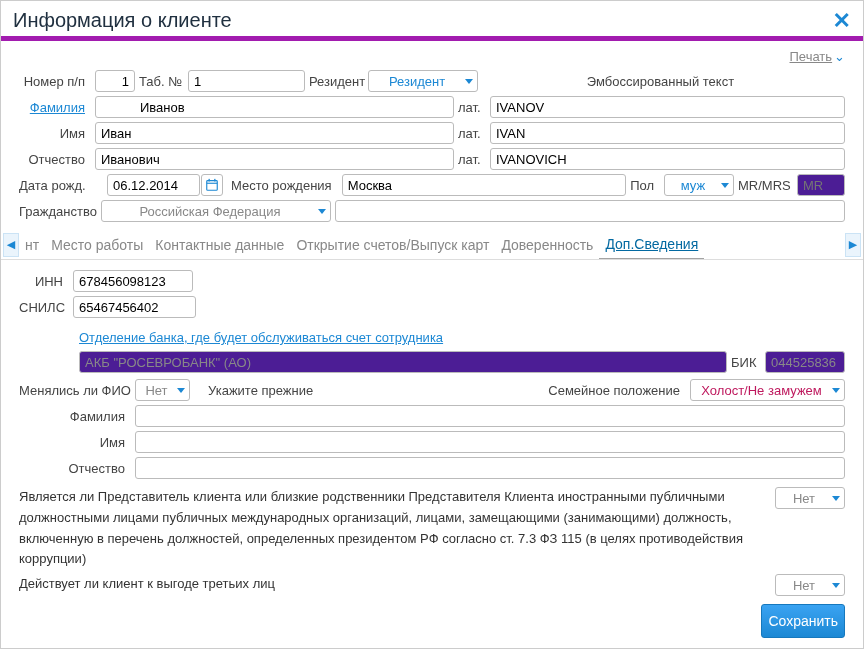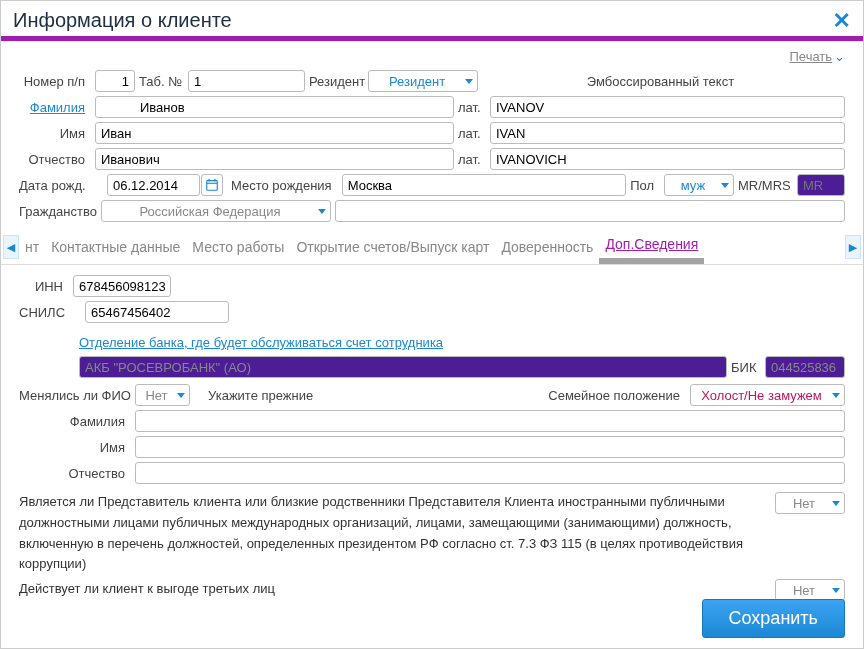--- a/index.html
+++ b/index.html
@@ -114,22 +114,22 @@
     cursor: pointer; font-size: 11px; color: #1c88d4;
   }
   .tab {
     padding: 6px 6px;
     color: #888;
     cursor: pointer;
     white-space: nowrap;
     font-size: 14px;
   }
   .tab.active {
-    color: #a21caf;
-    border-bottom: 6px solid #a3a3a3;
+    color: #0369a1;
+    border-bottom: 1px solid #a3a3a3;
     text-decoration: underline;
   }
   .col-label { width: 105px; display: inline-block; text-align: right; padding-right: 6px; }
   .section-link {
     color: #1c88d4;
     text-decoration: underline;
     margin: 8px 0 6px 60px;
     display: inline-block;
     cursor: pointer;
   }
@@ -142,22 +142,22 @@
   .q-row { display: flex; align-items: flex-start; gap: 10px; margin: 4px 0; }
   .footer {
     position: absolute;
     bottom: 10px; right: 18px;
   }
   .btn-primary {
     background: linear-gradient(#3aa3f2, #1c88d4);
     color: #fff;
     border: 1px solid #1678bd;
     border-radius: 3px;
-    padding: 8px 26px;
-    font-size: 18px;
+    padding: 8px 6px;
+    font-size: 14px;
     cursor: pointer;
   }
 </style>
 </head>
 <body>
 
 <div class="dialog">
 
   <div class="titlebar">
     <div class="title">Информация о клиенте</div>
@@ -240,36 +240,36 @@
         <span class="val" style="color:#888">Российская Федерация</span>
         <span class="arrow"></span>
       </div>
       <input type="text" style="flex: 1 1 0%;">
     </div>
 
     
     <div class="tabs">
       <div class="tab-scroll">◀</div>
       <div class="tab">нт</div>
+      <div class="tab">Место работы</div>
       <div class="tab">Контактные данные</div>
-      <div class="tab">Место работы</div>
       <div class="tab">Открытие счетов/Выпуск карт</div>
       <div class="tab">Доверенность</div>
       <div class="tab active">Доп.Сведения</div>
       <div class="tab-scroll" style="margin-left:auto">▶</div>
     </div>
 
     
     <div class="row">
       <span class="lbl col-label" style="width:50px">ИНН</span>
-      <input type="text" style="width: 98px;" value="678456098123">
+      <input type="text" style="width: 120px;" value="678456098123">
     </div>
     <div class="row">
       <span class="lbl col-label" style="width:50px">СНИЛС</span>
-      <input type="text" style="width: 144px; margin-left: 12px;" value="65467456402">
+      <input type="text" style="width: 123px;" value="65467456402">
     </div>
 
     <a class="section-link">Отделение банка, где будет обслуживаться счет сотрудника</a>
 
     <div class="row">
       <span style="width:56px"></span>
       <input type="text" class="readonly" style="flex: 1 1 0%;" readonly="" value="АКБ &quot;РОСЕВРОБАНК&quot; (АО)">
       <span class="lbl" style="width:30px">БИК</span>
       <input type="text" class="readonly" style="width: 80px;" readonly="" value="044525836">
     </div>

